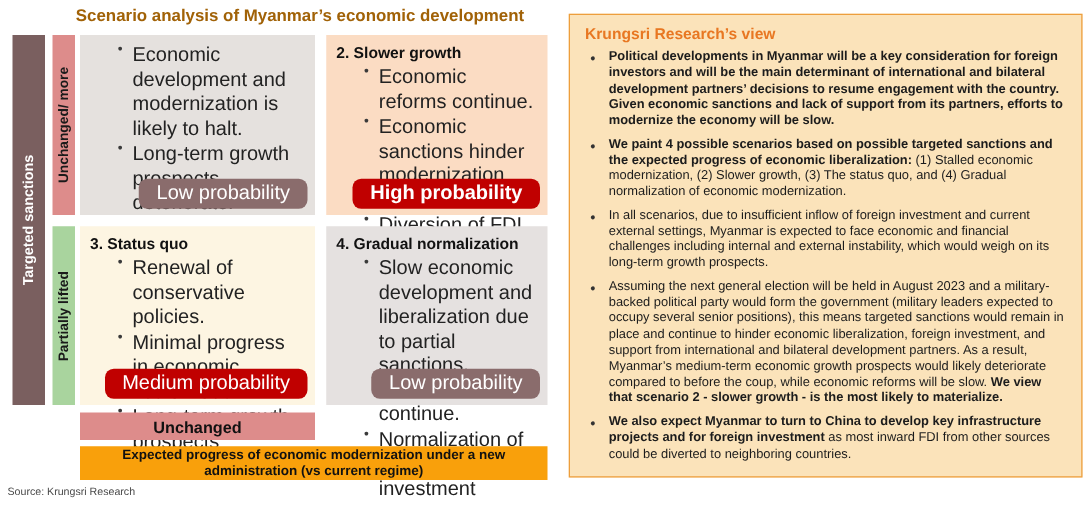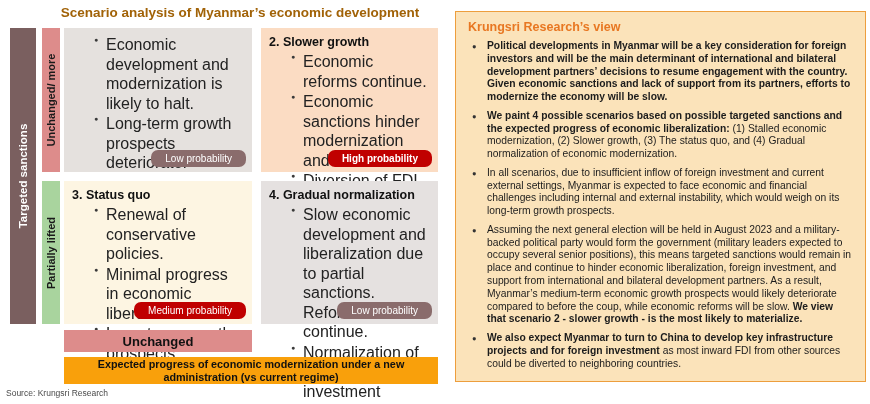--- a/index.html
+++ b/index.html
@@ -25,21 +25,21 @@
   .q1 { left:64px;  top:28px;  width:188px; height:144px; background:var(--q1bg); }
   .q2 { left:261px; top:28px;  width:177px; height:144px; background:var(--q2bg); }
   .q3 { left:64px;  top:181px; width:188px; height:143px; background:var(--q3bg); }
   .q4 { left:261px; top:181px; width:177px; height:143px; background:var(--q4bg); }
   .qtitle { font-size:12.5px; font-weight:700; line-height:1.15; margin-bottom:3px; color:#111; }
   .quad ul { list-style:none; margin:0; padding:0 0 0 22px; }
   .quad li { position:relative; font-size:16px; line-height:1.22; padding-left:12px;
              margin-bottom:1px; color:#222; }
   .quad li::before { content:"●"; position:absolute; left:0; top:1px; font-size:7px; color:#3a3a3a; }
   .badge { position:absolute; right:6px; bottom:5px; color:#fff; border-radius:7px;
-           padding:3px 14px; font-size:10px; white-space:nowrap; }
+           padding:3px 14px; font-size:16px; white-space:nowrap; }
   .xbar { position:absolute; top:330px; height:22px; display:flex; align-items:center;
           justify-content:center; font-weight:700; font-size:13px; color:#111; }
   .xbar-left  { left:64px;  width:188px; background:var(--pink); }
   .xbar-right { left:261px; width:177px; background:var(--green); }
   .xtitle { position:absolute; left:64px; top:357px; width:374px; height:27px;
             background:var(--orange); display:flex; align-items:center; justify-content:center;
             text-align:center; font-weight:700; font-size:10.8px; line-height:1.15;
             color:#111; padding:0 14px; }
   .source { position:absolute; left:6px; top:388px; font-size:8.5px; color:#4a4a4a; }
   .panel {

